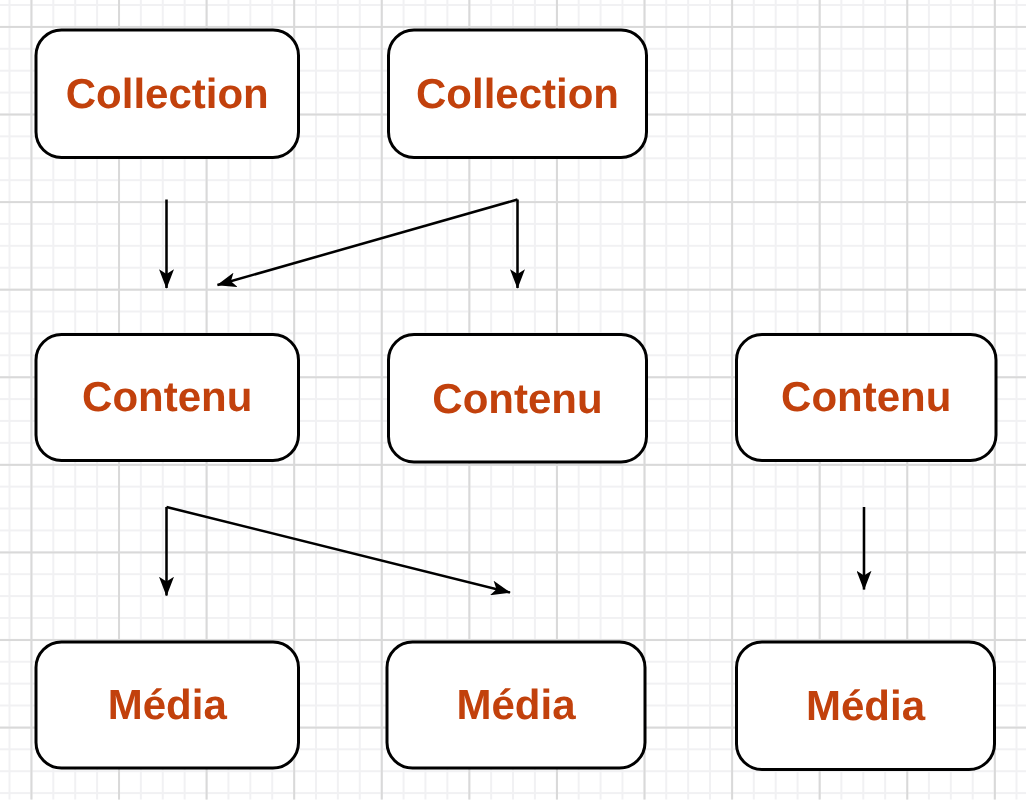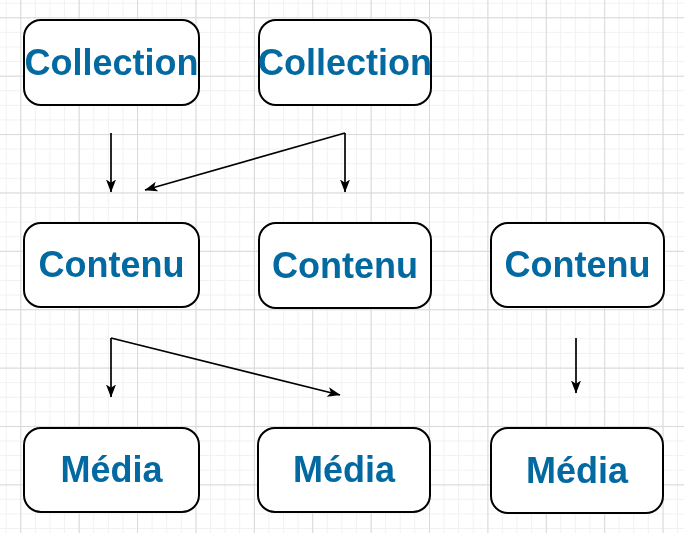--- a/index.html
+++ b/index.html
@@ -35,23 +35,23 @@
     box-sizing: border-box;
     background: var(--node-fill, #ffffff);
     border: 2px solid var(--node-border, #000000);
     border-radius: 18px;
     display: flex;
     align-items: center;
     justify-content: center;
     cursor: default;
   }
   .node-label {
-    font-size: 36px;
+    font-size: 28px;
     font-weight: bold;
-    color: #0369a1;
+    color: #c2410c;
     white-space: nowrap;
     letter-spacing: 0;
   }
   .edge-layer {
     position: absolute;
     left: 0;
     top: 0;
     width: 684px;
     height: 533px;
     pointer-events: none;

